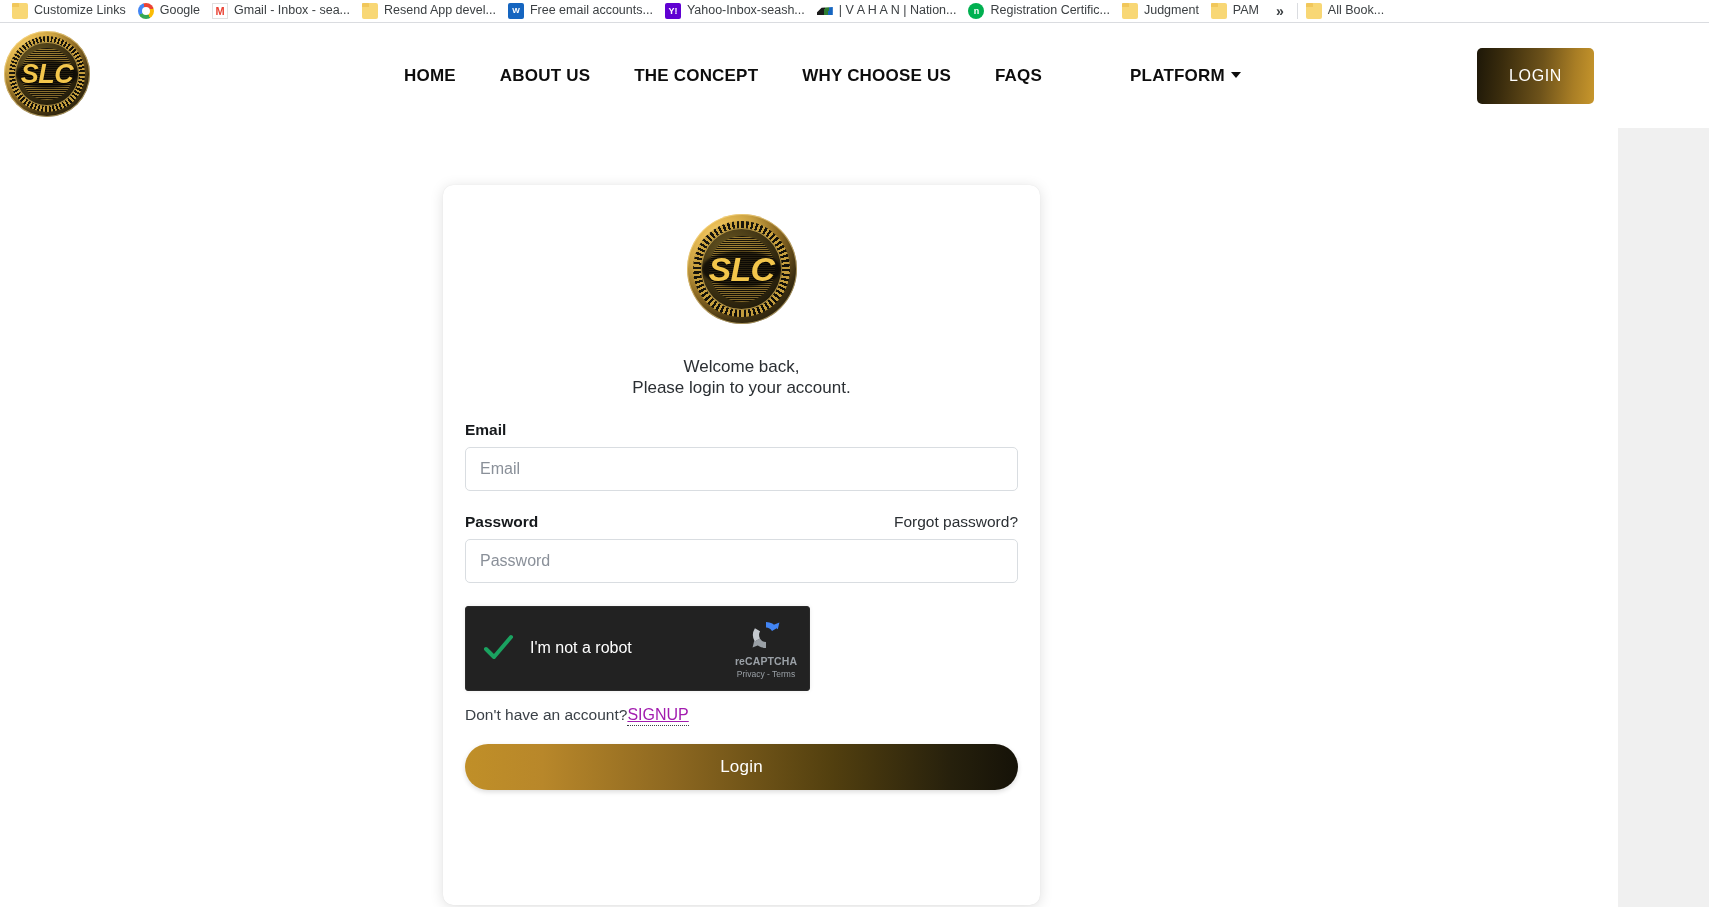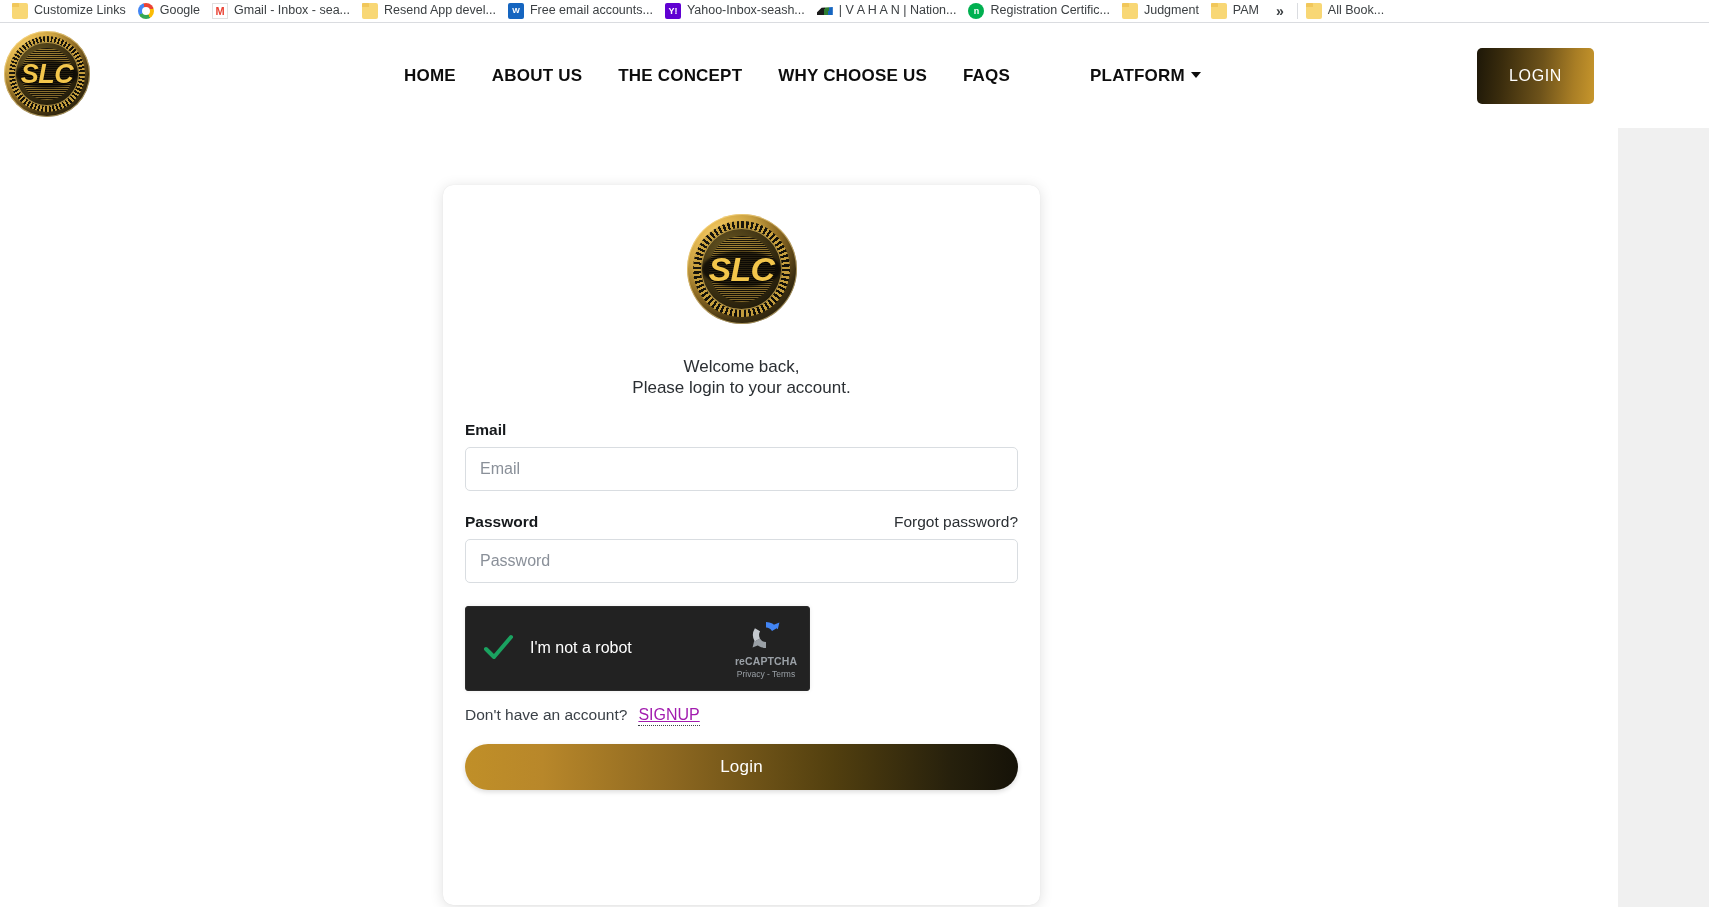--- a/index.html
+++ b/index.html
@@ -219,21 +219,21 @@
     z-index: 2;
     filter: blur(1px);
   }
 
   .nav-menu {
     position: absolute;
     left: 390px; top: 0;
     height: 105px;
     display: flex;
     align-items: center;
-    gap: 8px;
+    gap: 16px;
   }
   .nav-item {
     font-size: 17px;
     font-weight: bold;
     color: #0d0d0d;
     letter-spacing: .2px;
     padding: 0 14px;
     cursor: pointer;
     white-space: nowrap;
     font-family: "Liberation Sans", sans-serif;
@@ -398,21 +398,20 @@
     margin-top: 2px;
     font-family: "Liberation Sans", sans-serif;
   }
 
   .signup-row {
     margin-top: 15px;
     font-size: 15.5px;
     color: #3b4147;
     display: flex;
     align-items: baseline;
-    gap: 11px;
     font-family: "Liberation Sans", sans-serif;
   }
   .signup-link {
     color: #a21caf;
     font-size: 16px;
     border-bottom: 1px dotted #3b4147;
     text-decoration: underline;
     text-decoration-style: solid;
     cursor: pointer;
     padding-bottom: 1px;

